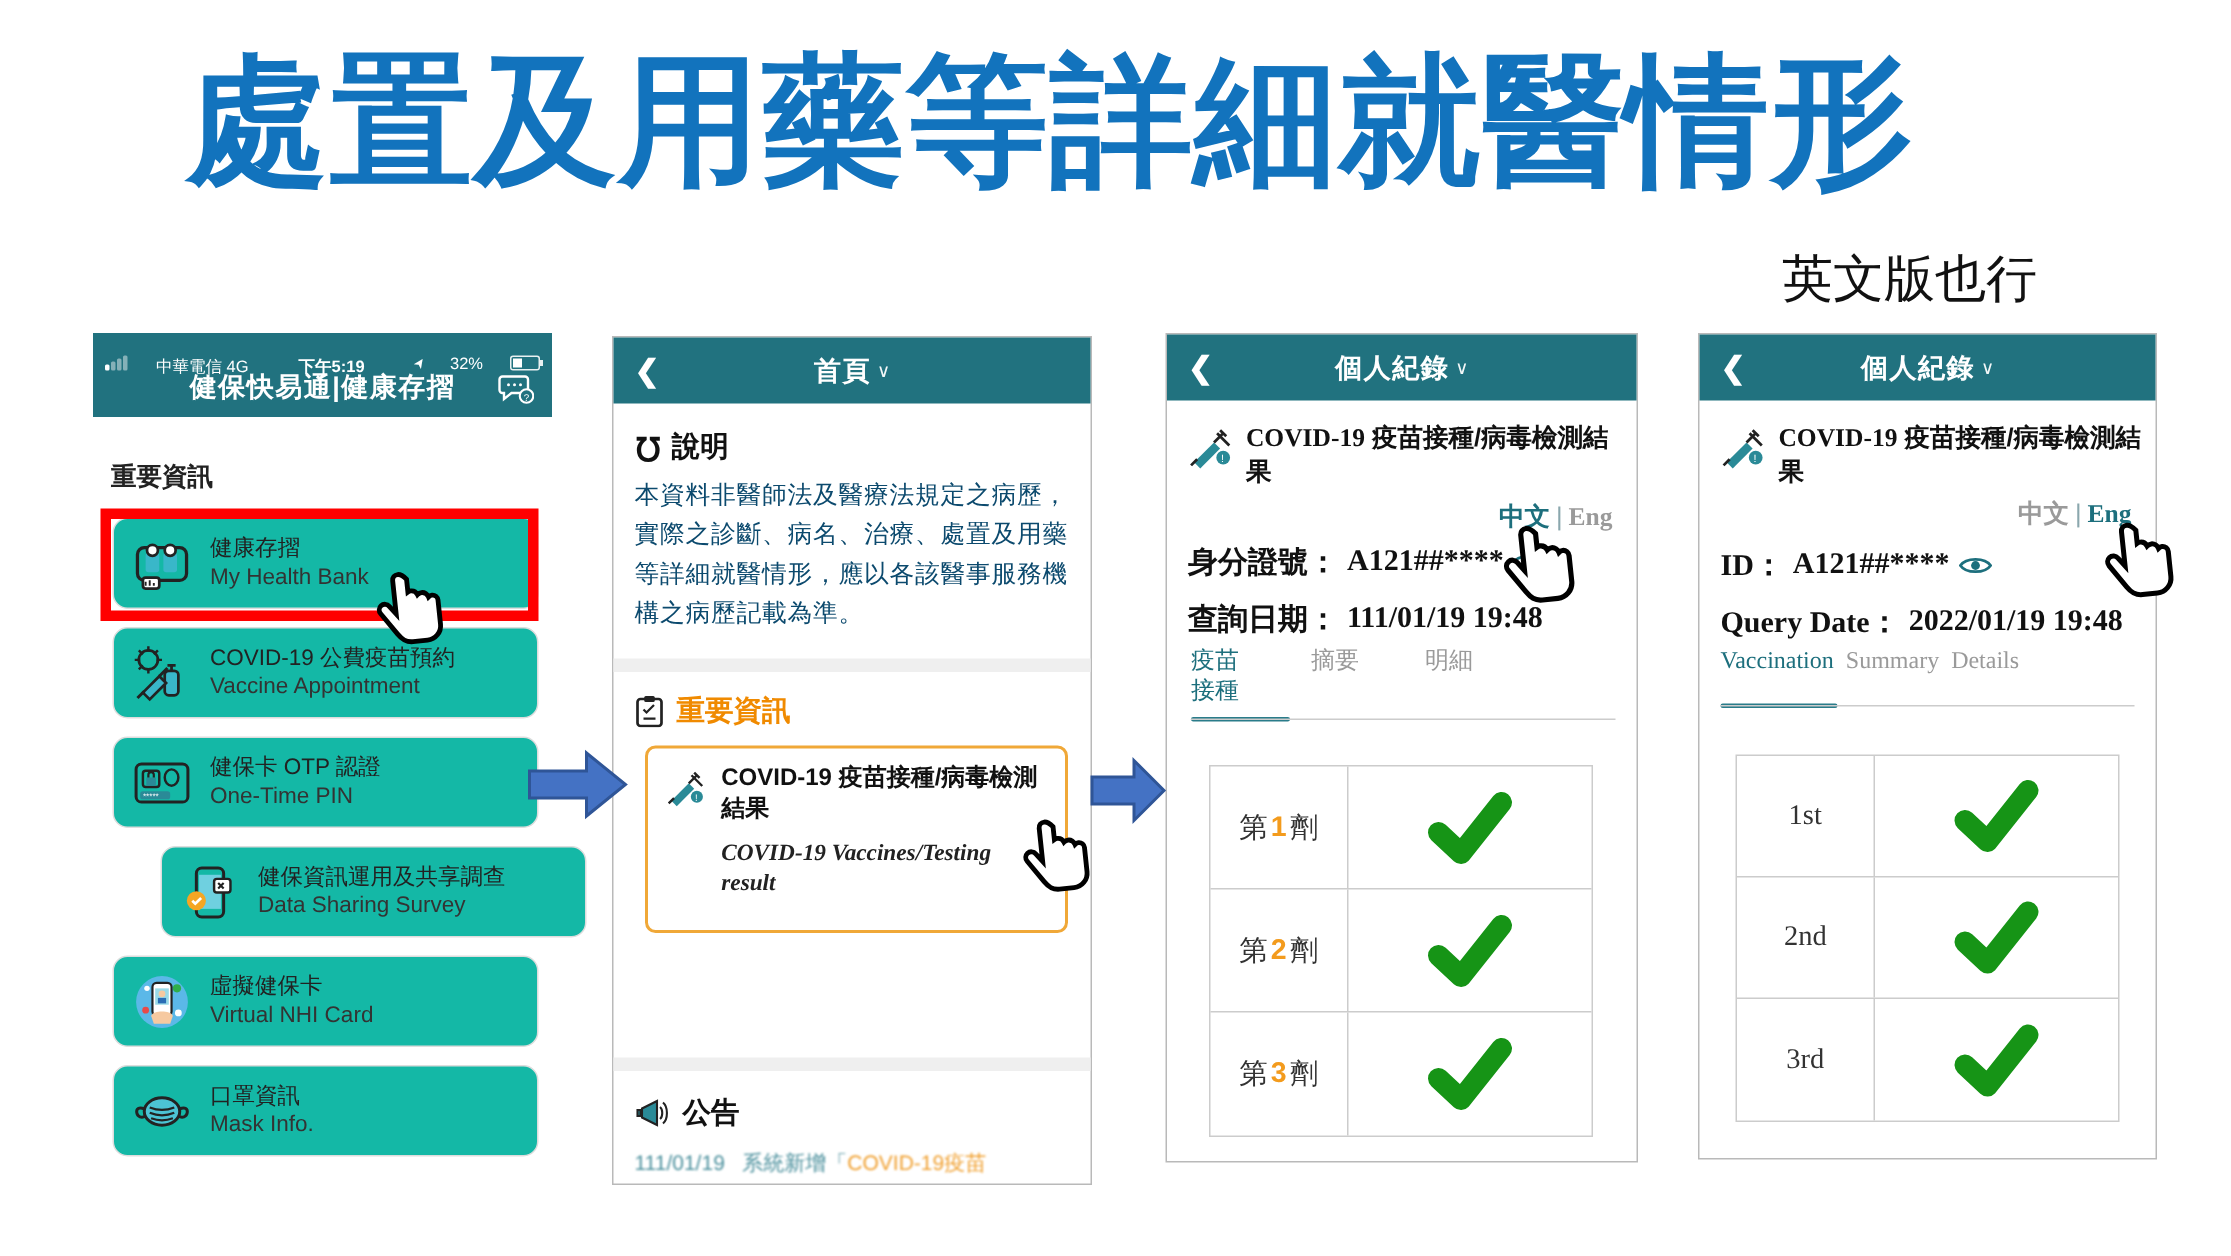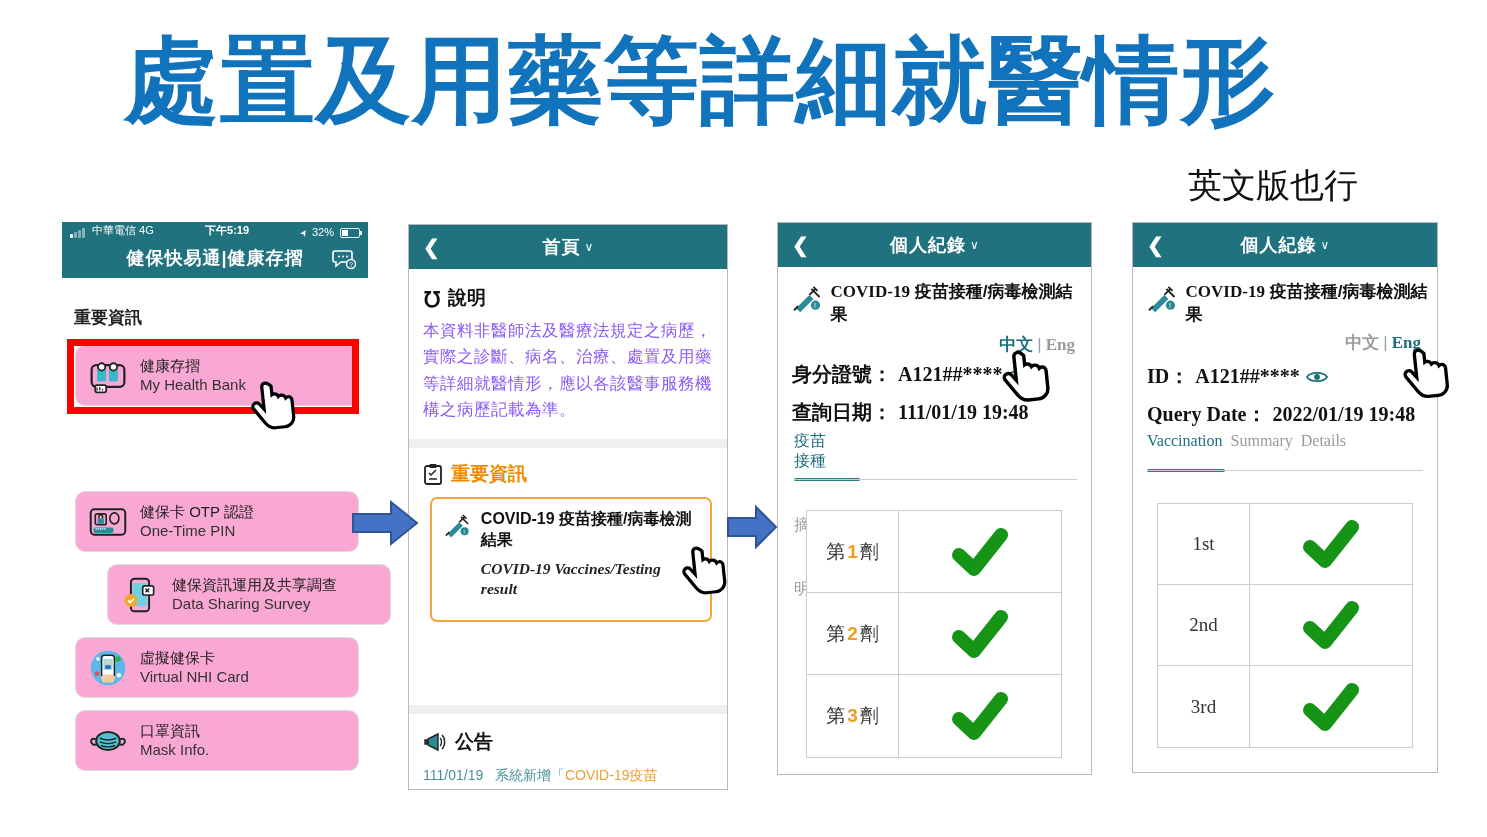--- a/index.html
+++ b/index.html
@@ -23,48 +23,48 @@
   .teal-hd {
     position:absolute; left:0; right:0; background:#21727f; color:#fff;
     display:flex; align-items:center; justify-content:center;
   }
   .back-chevron { position:absolute; left:14px; font-size:20px; font-weight:bold; color:#fff; }
   .hd-title { font-size:18px; font-weight:bold; letter-spacing:1px; }
   .hd-caret { font-size:12px; margin-left:4px; opacity:.95; }
   
   .statusbar {
     position:absolute; left:0; right:0; top:0; height:20px; color:#fff;
-    display:flex; align-items:flex-end; font-size:11px; padding:4px 8px; gap:4px;
+    display:flex; align-items:flex-start; font-size:11px; padding:15px 8px; gap:16px;
   }
   .sig { display:inline-flex; align-items:flex-end; gap:1px; margin-right:3px; }
   .sig i { display:block; width:3px; background:#fff; border-radius:1px; }
   .sig i.dim { background:rgba(255,255,255,.45); }
   .sb-time { flex:1; text-align:center; font-weight:bold; }
   .loc-arrow { display:inline-block; transform:rotate(-55deg); font-size:9px; }
   .batt { position:relative; width:20px; height:10px; border:1px solid rgba(255,255,255,.9); border-radius:2px; margin-left:2px; }
   .batt::after { content:""; position:absolute; left:1px; top:1px; bottom:1px; width:6px; background:#fff; }
   .batt::before { content:""; position:absolute; right:-3px; top:2px; width:2px; height:4px; background:rgba(255,255,255,.9); }
   .chat-ic { position:absolute; right:12px; bottom:8px; }
   .sec-label { position:absolute; left:12px; top:84px; font-size:17px; font-weight:bold; color:#222; }
   .mcard {
-    position:absolute; left:13px; width:284px; height:61px; background:#f9a8d4;
+    position:absolute; left:13px; width:284px; height:61px; background:#14b8a6;
     border:1px solid #ddd; border-radius:10px; display:flex; align-items:center; gap:12px; padding:0 12px;
   }
   .mcard .txts { display:flex; flex-direction:column; line-height:1.25; }
   .mcard .zh { font-size:15px; color:#222; }
   .mcard .en { font-size:15px; color:#333; }
   .red-box { position:absolute; left:5px; top:117px; width:292px; height:75px; border:7px solid #ff0000; z-index:5; }
   .micon { width:40px; height:40px; flex:0 0 40px; }
   
   .s2-sec { position:absolute; left:14px; right:14px; display:flex; align-items:center; gap:8px; }
   .s2-heading { font-size:19px; font-weight:bold; color:#111; }
   .s2-heading.orange { color:#f08a00; }
   .steth { font-size:22px; font-weight:bold; color:#111; }
   .s2-para {
-    position:absolute; left:14px; width:292px; font-size:16.5px; color:#8b5cf6; line-height:1.6;
+    position:absolute; left:14px; width:292px; font-size:16.5px; color:#0c4a6e; line-height:1.6;
     letter-spacing:.5px;
   }
   .gray-band { position:absolute; left:0; right:0; height:9px; background:#efefef; }
   .ocard {
     position:absolute; left:21px; width:282px; background:#fff;
     border:2.5px solid #f0a838; border-radius:7px; padding:10px 12px;
   }
   .ocard .ti-zh { font-size:16px; font-weight:bold; color:#111; line-height:1.3; }
   .ocard .ti-en { font-family:"Liberation Serif", serif; font-style:italic; font-weight:bold; font-size:15.5px; color:#222; margin-top:8px; line-height:1.3; }
   .ocard-row { display:flex; gap:10px; align-items:flex-start; }
@@ -146,20 +146,34 @@
         <circle cx="28" cy="12" r="4" fill="#fff" stroke="#222" stroke-width="2"></circle>
         <rect x="8" y="32" width="12" height="8" rx="2" fill="#fff" stroke="#222" stroke-width="2"></rect>
         <path d="M10 38v-3m3 3v-4m3 4v-2" stroke="#222" stroke-width="1.4"></path>
       </svg>
       <div class="txts">
         <span class="zh">健康存摺</span>
         <span class="en">My Health Bank</span>
       </div>
     </div>
 
+    <div class="mcard" style="top:196px;">
+      <svg class="micon" viewBox="0 0 44 44">
+        <circle cx="12" cy="12" r="7" fill="none" stroke="#222" stroke-width="2"></circle>
+        <path d="M12 2v4M12 18v4M2 12h4M18 12h4M5 5l3 3M19 5l-3 3M5 19l3-3" stroke="#222" stroke-width="1.8"></path>
+        <rect x="24" y="20" width="10" height="18" rx="3" fill="#39b7c9" stroke="#222" stroke-width="2"></rect>
+        <path d="M26 16h6M29 16v4" stroke="#222" stroke-width="2"></path>
+        <path d="M8 36 L20 24 l5 5 L13 41 z" fill="#39b7c9" stroke="#222" stroke-width="2"></path>
+        <path d="M20 24l6-6M4 40l5-5" stroke="#222" stroke-width="2.2"></path>
+      </svg>
+      <div class="txts">
+        <span class="zh">COVID-19 公費疫苗預約</span>
+        <span class="en">Vaccine Appointment</span>
+      </div>
+    </div>
 
     <div class="mcard" style="top:269px;">
       <svg class="micon" viewBox="0 0 44 44">
         <rect x="3" y="8" width="38" height="28" rx="4" fill="none" stroke="#222" stroke-width="2.2"></rect>
         <rect x="8" y="13" width="12" height="12" rx="2" fill="none" stroke="#222" stroke-width="1.8"></rect>
         <rect x="10.5" y="18" width="7" height="6" fill="#2a8a97"></rect>
         <path d="M12 18v-2a2 2 0 0 1 4 0v2" fill="none" stroke="#222" stroke-width="1.6"></path>
         <ellipse cx="29" cy="18" rx="5" ry="6" fill="none" stroke="#222" stroke-width="1.8"></ellipse>
         <rect x="6" y="28" width="22" height="6" rx="2" fill="#2a8a97"></rect>
         <text x="8" y="33.5" font-size="6" fill="#fff">*****</text>
@@ -309,21 +323,21 @@
         <path d="M1 8c4-6 18-6 22 0-4 6-18 6-22 0z" fill="none" stroke="#1d6f7d" stroke-width="2"></path>
         <circle cx="12" cy="8" r="3.2" fill="#1d6f7d"></circle>
       </svg>
     </div>
 
     <div class="kv" style="top:176px;">
       <span>查詢日期：</span>
       <span class="val">111/01/19 19:48</span>
     </div>
 
-    <div class="tabs" style="top:208px; gap:44px;flex-direction:column;">
+    <div class="tabs" style="top:208px; gap:44px;">
       <span class="tab on wrap2">疫苗接種</span>
       <span class="tab">摘要</span>
       <span class="tab">明細</span>
     </div>
     <div class="tab-underline" style="left:16px; top:255px; width:66px;"></div>
     <div class="tab-baseline" style="left:16px; right:14px; top:256px;"></div>
 
     <div class="vtable" style="left:28px; top:287px; width:256px;">
       <div class="vrow" style="height:82px;">
         <div class="vcell-l">

